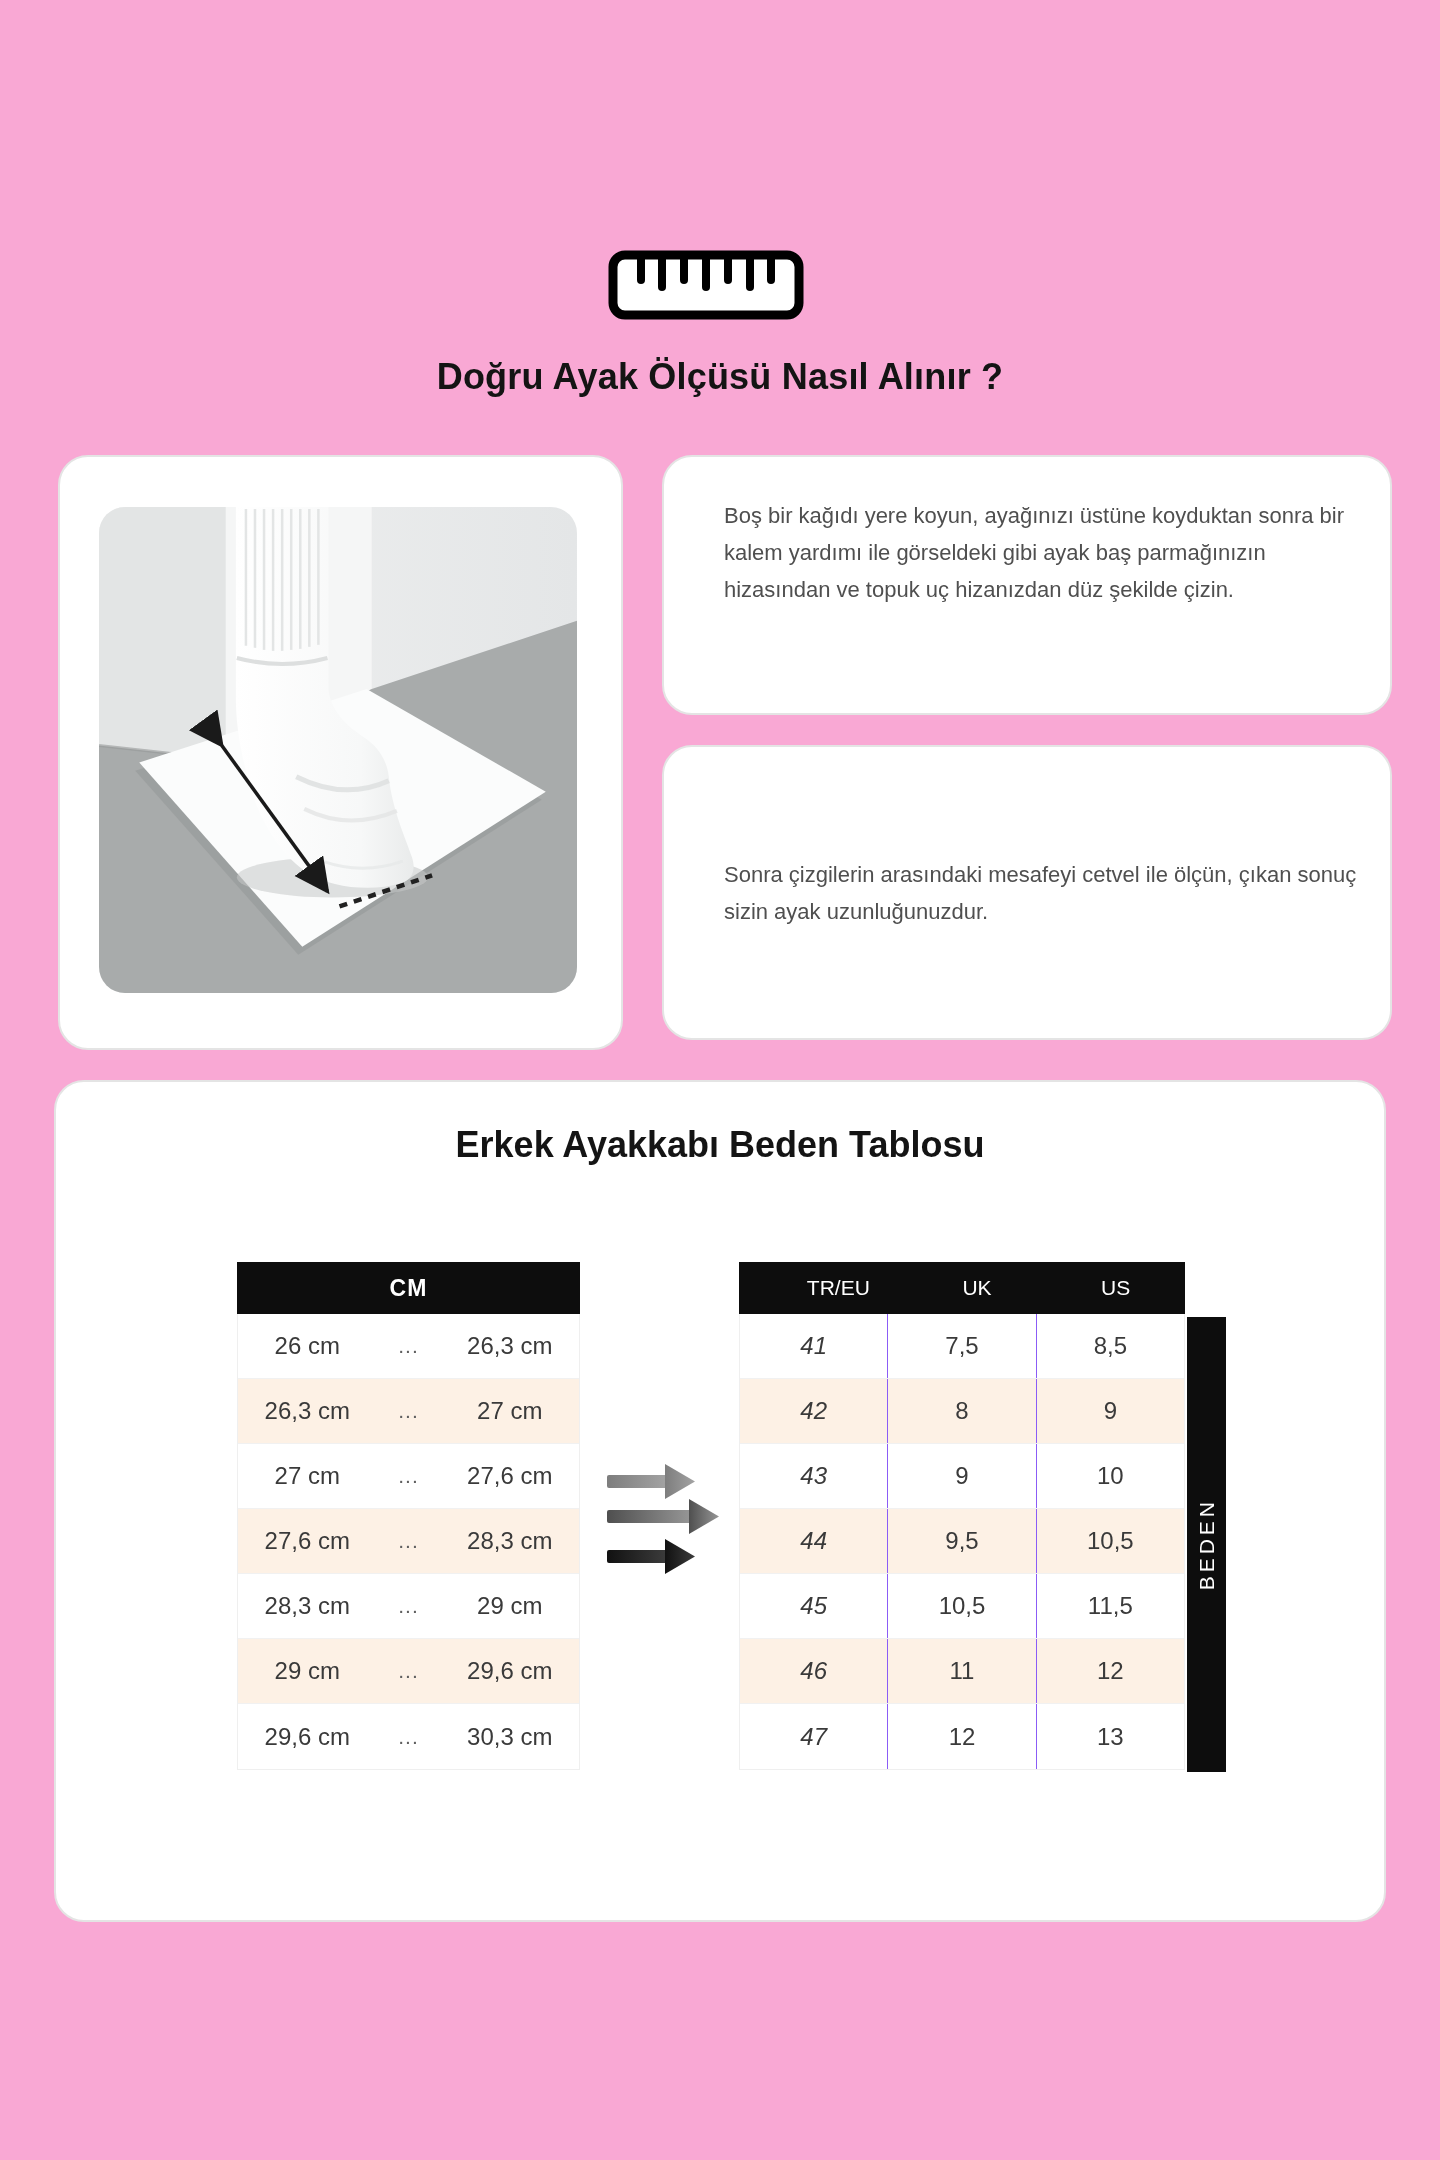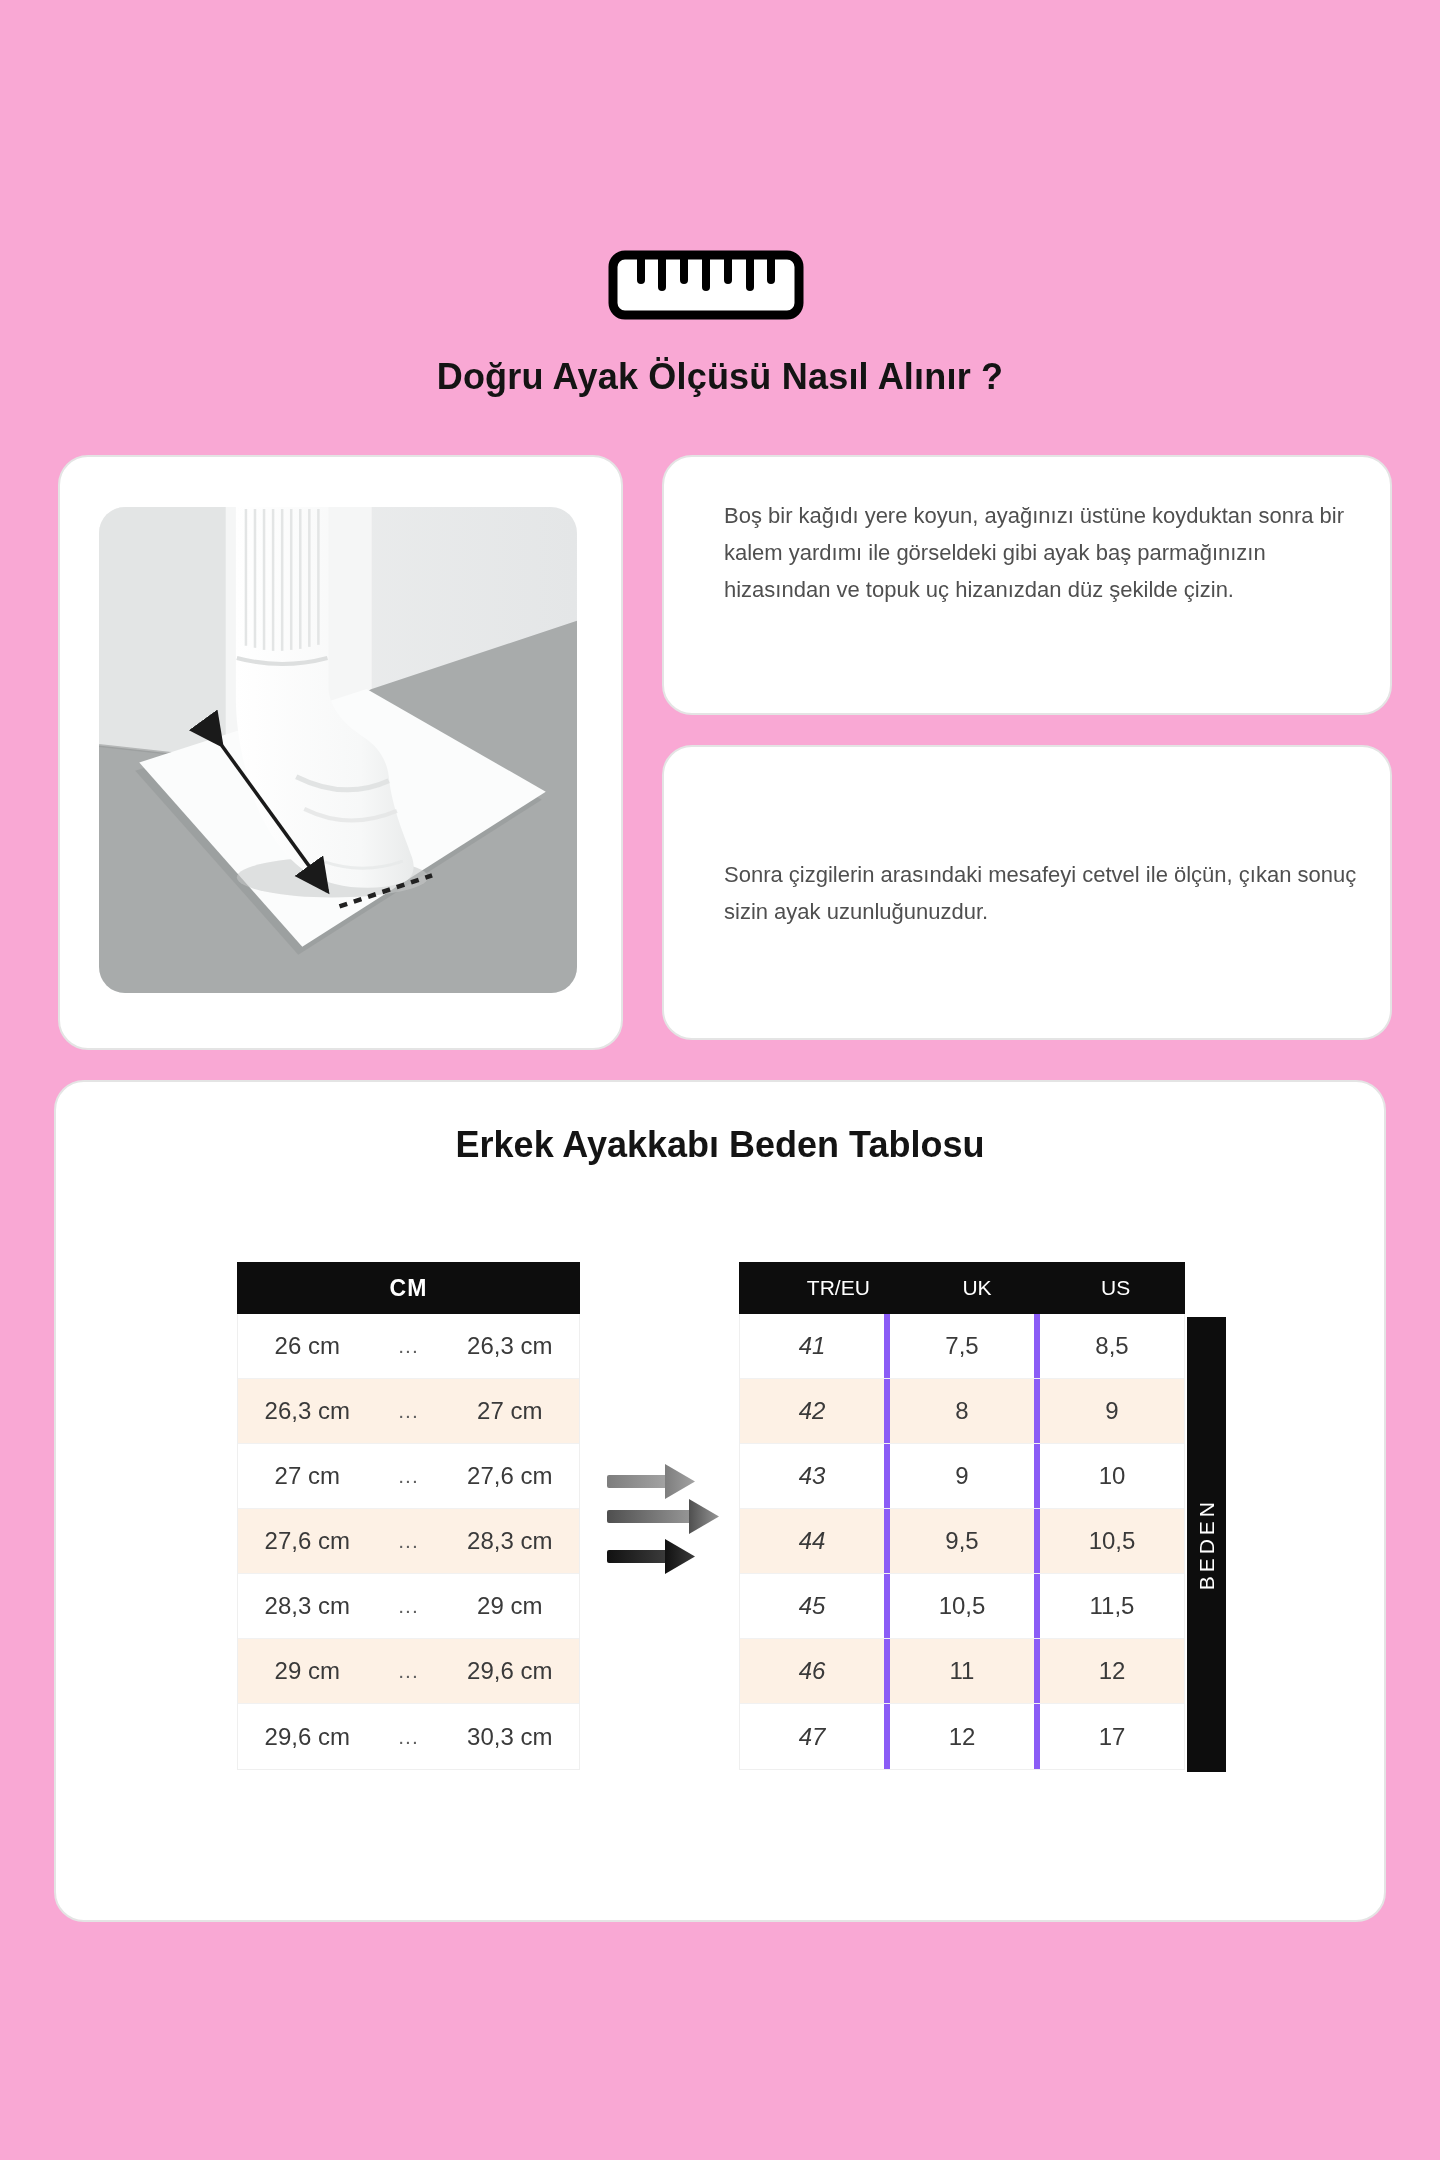--- a/index.html
+++ b/index.html
@@ -44,21 +44,21 @@
   .eu-table .t-header span{flex:1;text-align:center;}
 
   .t-body{border:1px solid #efefef;border-top:none;}
   .t-row{display:flex;height:65px;align-items:center;background:#fff;border-bottom:1px solid #f1f1f1;}
   .t-row:last-child{border-bottom:none;}
   .t-row:nth-of-type(even){background:var(--peach);}
   .t-row .cell{text-align:center;font-size:24px;color:#3a3a3a;}
   .cm-row{display:grid;grid-template-columns:1fr 64px 1fr;}
   .cm-row .sep{font-size:21px;color:#5f5f5f;letter-spacing:1px;}
   .eu-row .cell{flex:1;}
-  .eu-row .cell + .cell{border-left:6px solid #8b5cf6;height:100%;display:flex;align-items:center;justify-content:center;}
+  .eu-row .cell + .cell{border-left:1px solid #8b5cf6;height:100%;display:flex;align-items:center;justify-content:center;}
   .eu-row .cell:first-child{height:100%;display:flex;align-items:center;justify-content:center;font-style:italic;}
 
   
   .arrows{position:absolute;left:549px;top:372px;width:120px;height:132px;}
 
   
   .beden-bar{position:absolute;left:1131px;top:235px;width:39px;height:455px;background:var(--header-bg);
              display:flex;align-items:center;justify-content:center;}
   .beden-bar span{writing-mode:vertical-rl;transform:rotate(180deg);color:#fff;
                   font-size:21px;font-weight:500;letter-spacing:4px;}
@@ -277,21 +277,21 @@
 
           <div class="t-row eu-row">
             <span class="cell">46</span>
             <span class="cell">11</span>
             <span class="cell">12</span>
           </div>
 
           <div class="t-row eu-row">
             <span class="cell">47</span>
             <span class="cell">12</span>
-            <span class="cell">17</span>
+            <span class="cell">13</span>
           </div>
         </div>
     </div>
 
     <div class="beden-bar">
       <span>BEDEN</span>
     </div>
   </div>
 
 </div>

